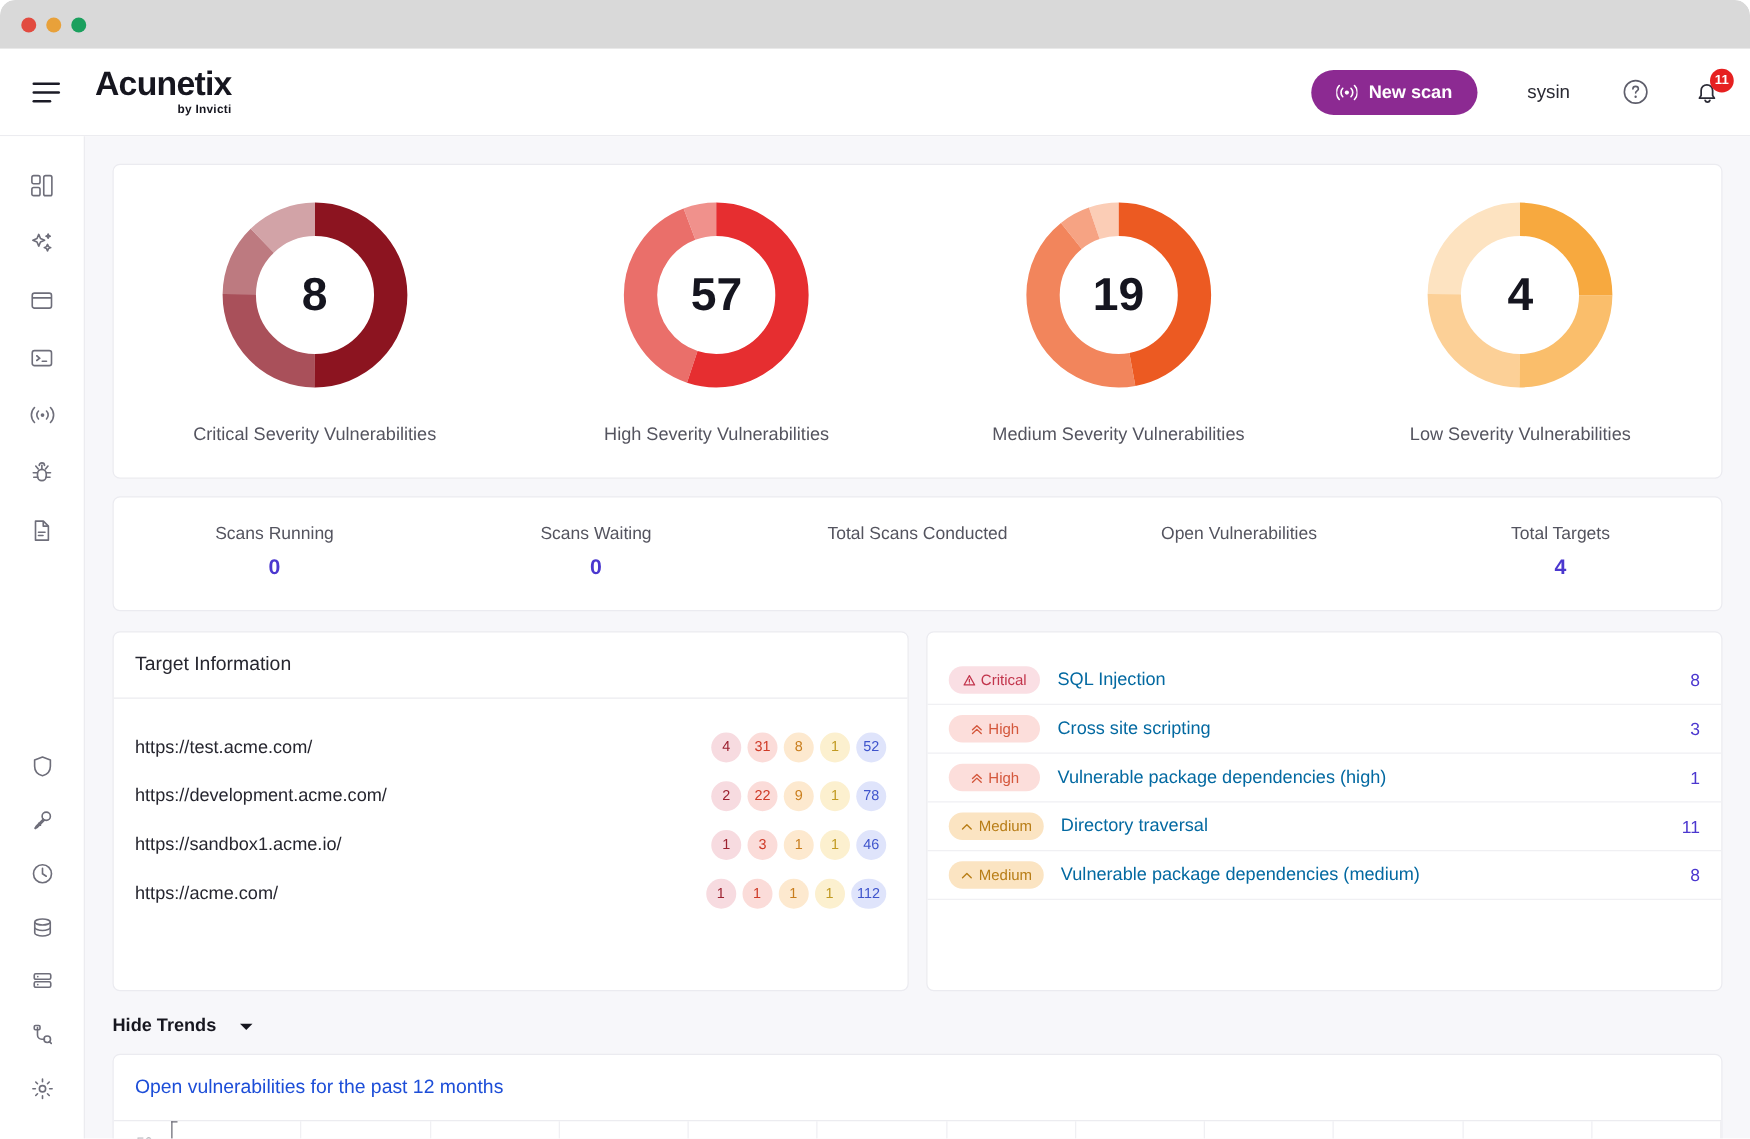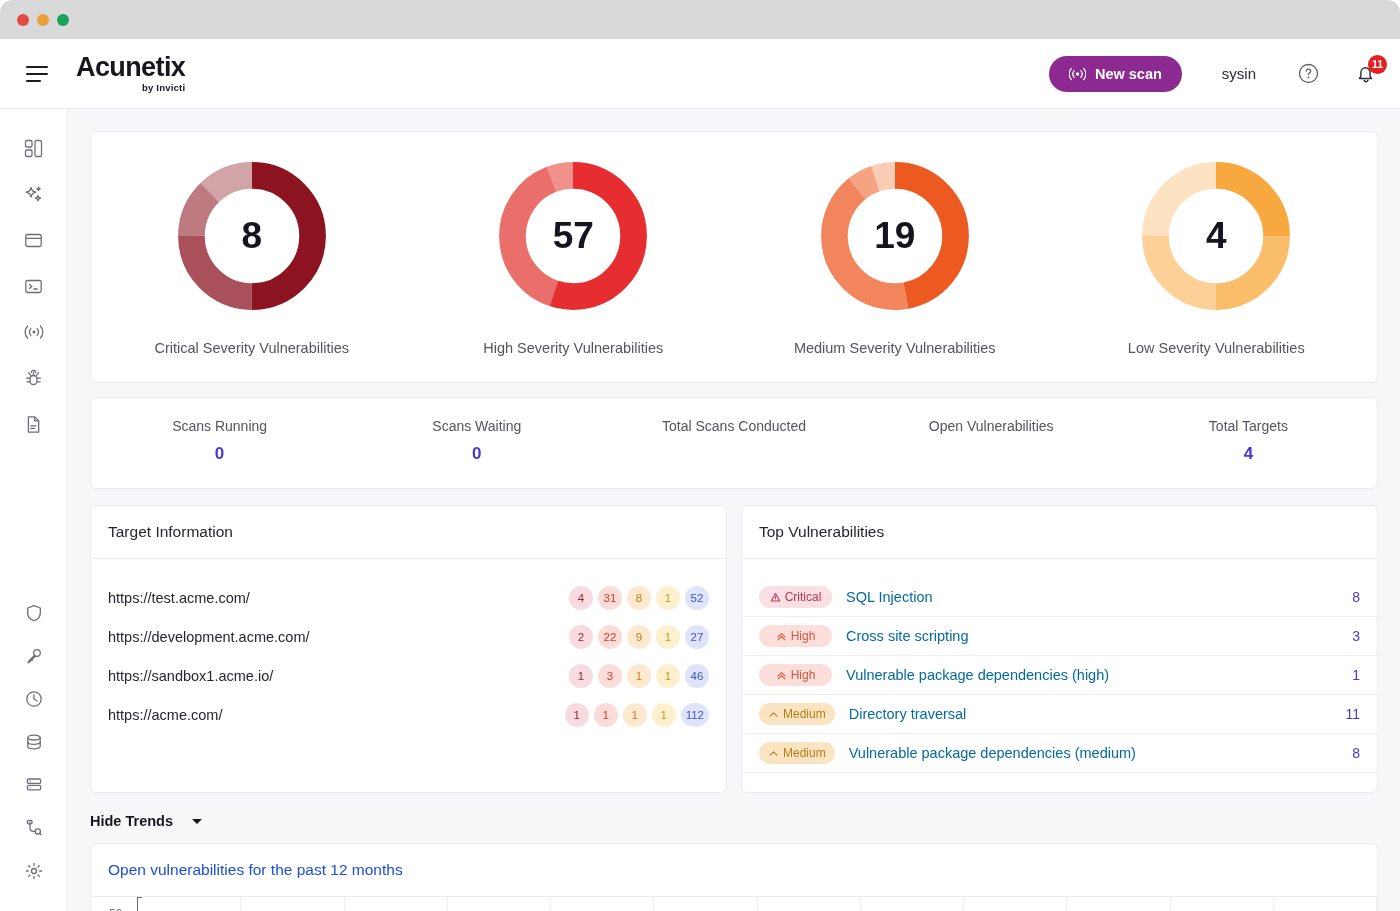--- a/index.html
+++ b/index.html
@@ -468,21 +468,21 @@
               </span>
             </div>
 
             <div class="target-row">
               <span class="target-url">https://development.acme.com/</span>
               <span class="target-badges">
                 <span class="pill crit">2</span>
                 <span class="pill high">22</span>
                 <span class="pill med">9</span>
                 <span class="pill low">1</span>
-                <span class="pill info">27</span>
+                <span class="pill info">78</span>
               </span>
             </div>
 
             <div class="target-row">
               <span class="target-url">https://sandbox1.acme.io/</span>
               <span class="target-badges">
                 <span class="pill crit">1</span>
                 <span class="pill high">3</span>
                 <span class="pill med">1</span>
                 <span class="pill low">1</span>
@@ -499,21 +499,20 @@
                 <span class="pill low">1</span>
                 <span class="pill info">112</span>
               </span>
             </div>
 
             <div class="target-pad"></div>
           </div>
         </div>
 
         <div class="card panel">
-          <div class="panel-head">Top Vulnerabilities</div>
           <div class="panel-body">
 
             <div class="vuln-row">
               <span class="sev-badge critical">
                 <span style="display:flex;">
                   <svg width="11" height="11" viewBox="0 0 12 12" fill="none" stroke="#c2354c" stroke-width="1.1" stroke-linejoin="round">
                     <path d="M6 1.6l4.6 8.2H1.4z"></path>
                       <path d="M6 5v2.2" stroke-linecap="round"></path>
                     <circle cx="6" cy="8.7" r="0.45" fill="#c2354c" stroke="none"></circle>
                   </svg>

